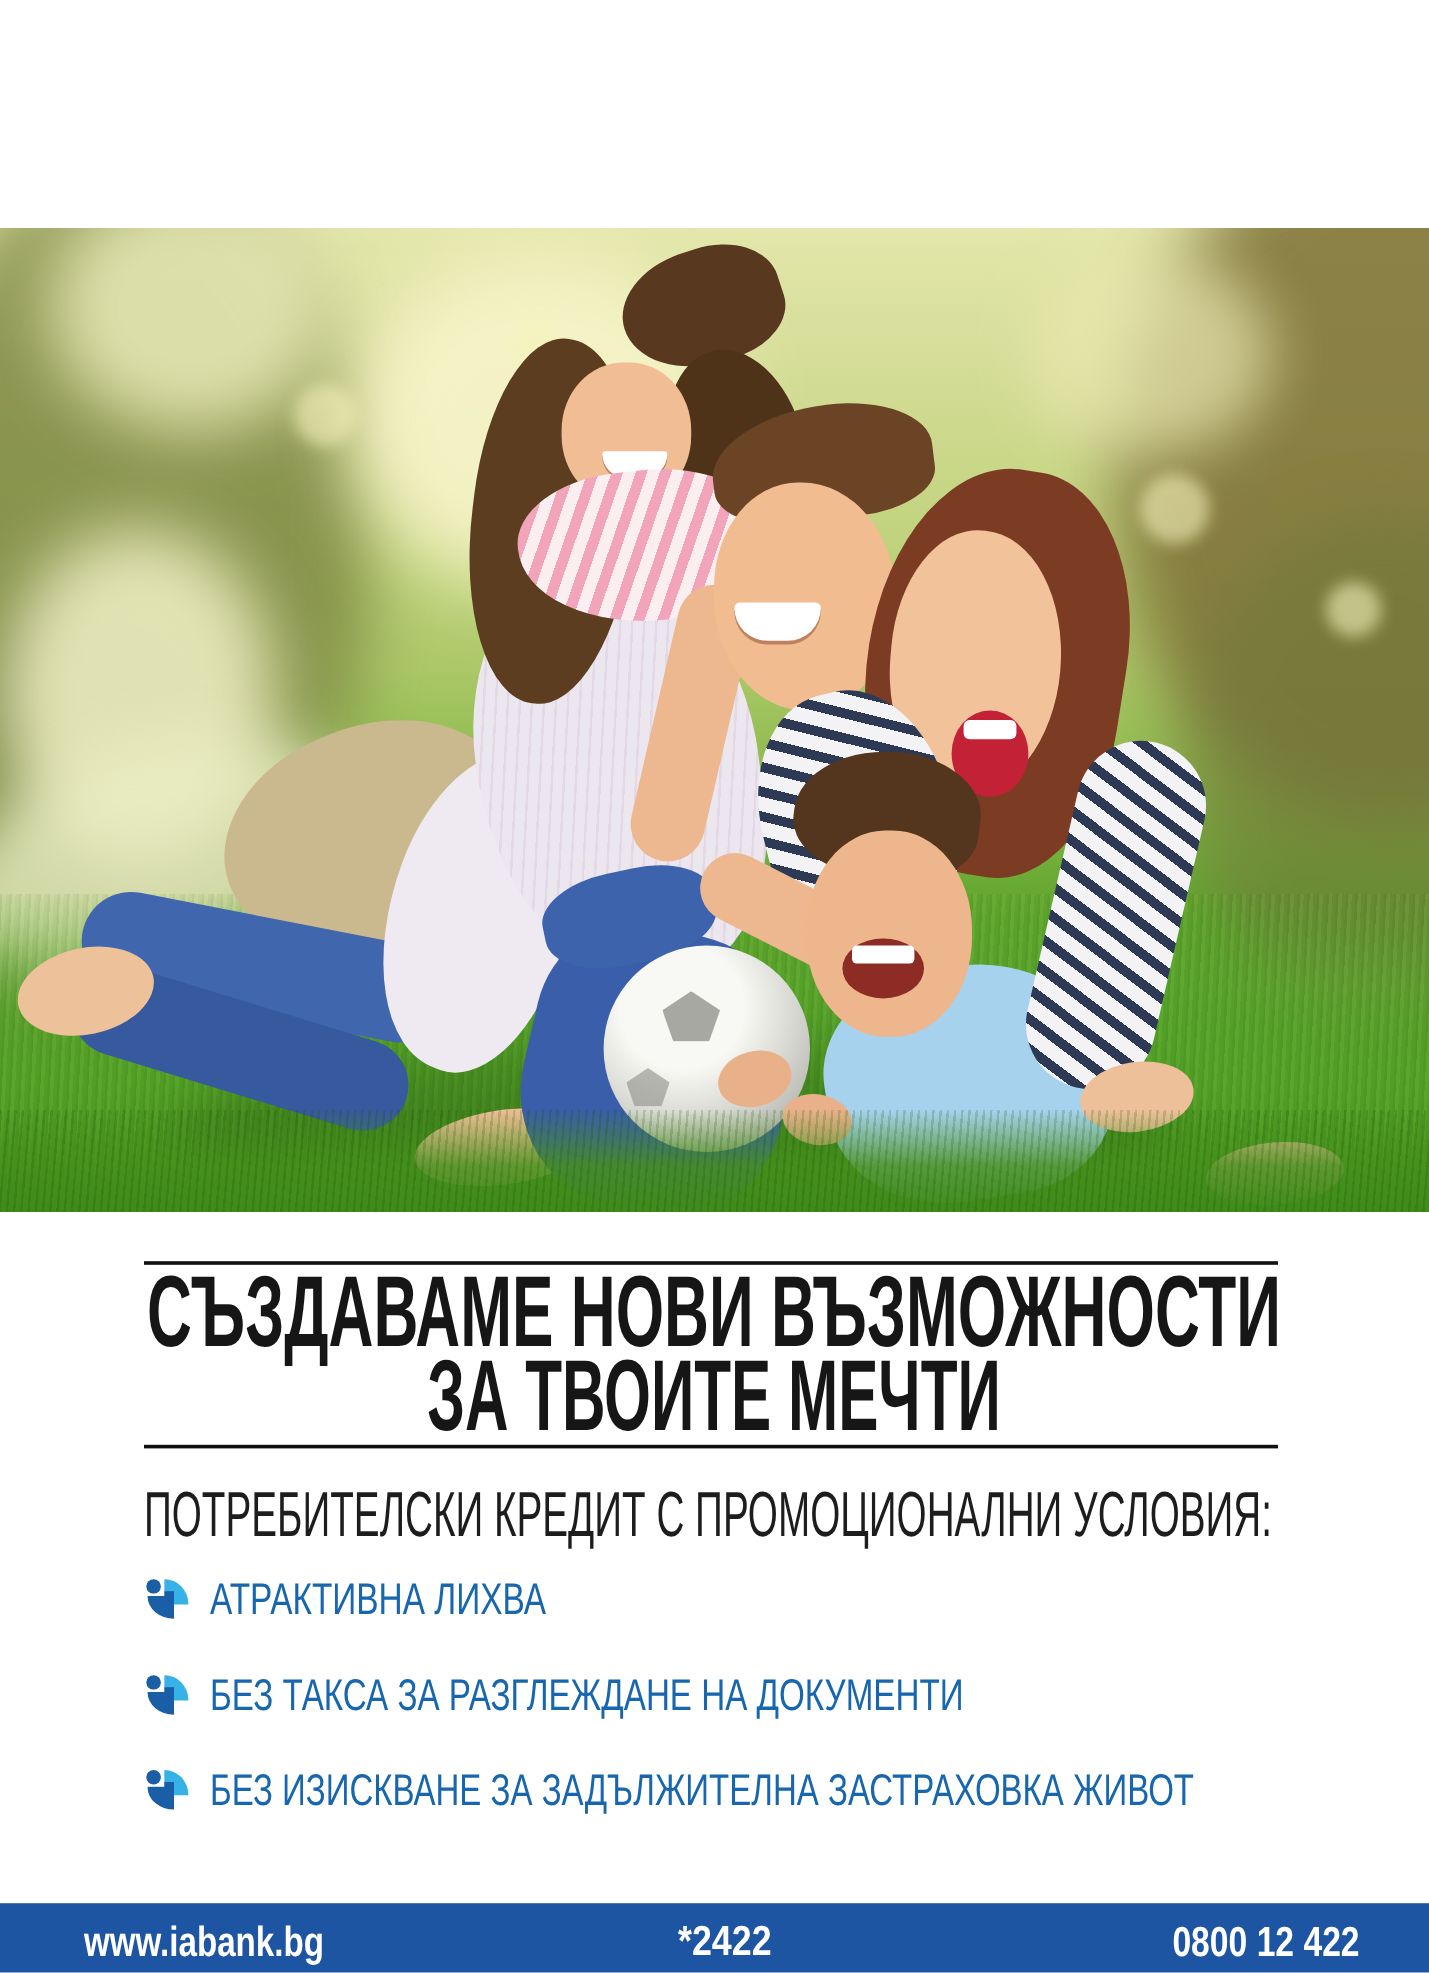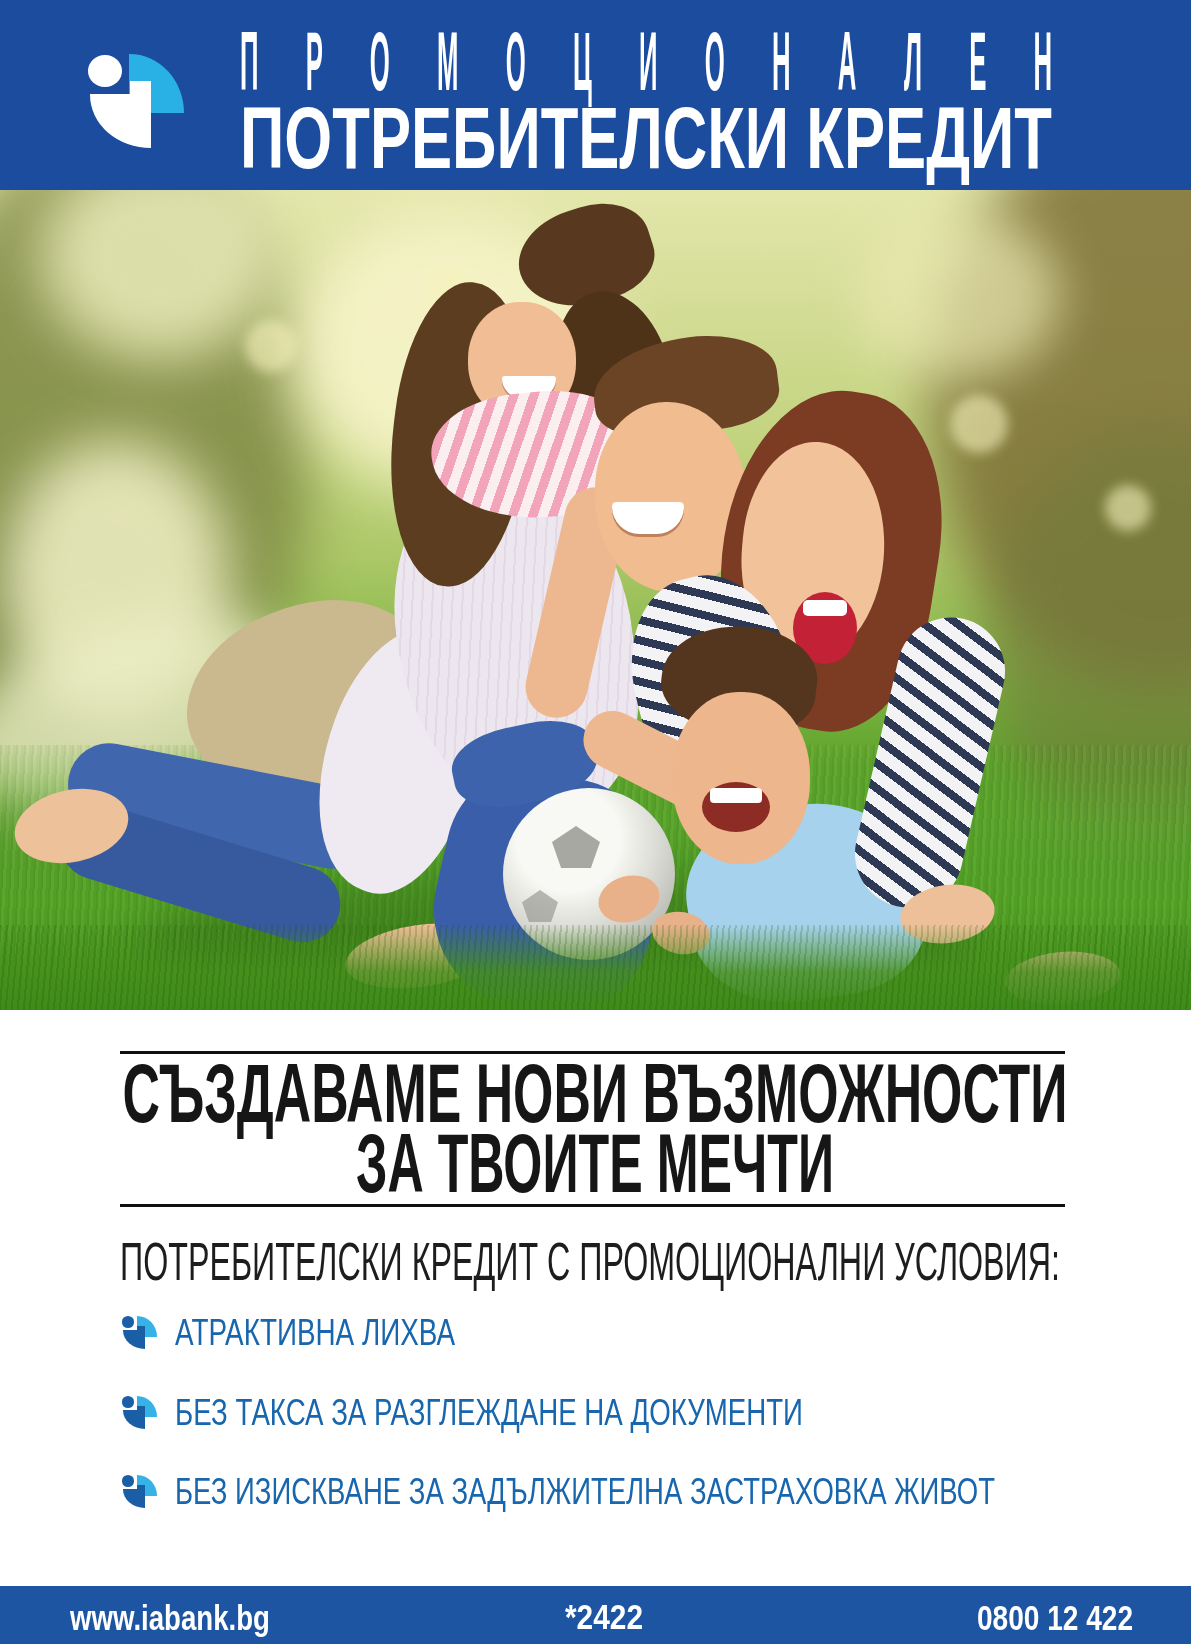--- a/index.html
+++ b/index.html
@@ -113,32 +113,20 @@
   
   .ftr{left:0;top:1586px;width:1191px;height:58px;background:#1d55a3;}
   .ftr-svg{left:0;top:1586px;width:1191px;height:58px;}
   .ftr-svg text{fill:#ffffff;font-weight:bold;}
 </style>
 </head>
 <body>
 
 <div class="poster">
 
-  <div class="hdr">
-    <div class="mark logo-main">
-      <div class="fan"></div>
-      <div class="sq"></div>
-      <div class="body"></div>
-      <div class="dot"></div>
-    </div>
-    <svg class="hdr-svg" width="812" height="190">
-      <text class="hdr-t" x="0" y="90" font-size="83" transform="scale(0.31,1)" textLength="2620" lengthAdjust="spacing">ПРОМОЦИОНАЛЕН</text>
-      <text class="hdr-t" x="0" y="168" font-size="88" textLength="812" lengthAdjust="spacingAndGlyphs">ПОТРЕБИТЕЛСКИ КРЕДИТ</text>
-    </svg>
-  </div>
 
   <div class="photo">
     <div class="blob bk-tree-l1"></div>
     <div class="blob bk-tree-l2"></div>
     <div class="blob bk-tree-r1"></div>
     <div class="blob bk-tree-r2"></div>
     <div class="blob bk-light-c"></div>
     <div class="blob bk-light-l"></div>
     <div class="blob bk-light-tl"></div>
     <div class="blob bk-light-r"></div>

